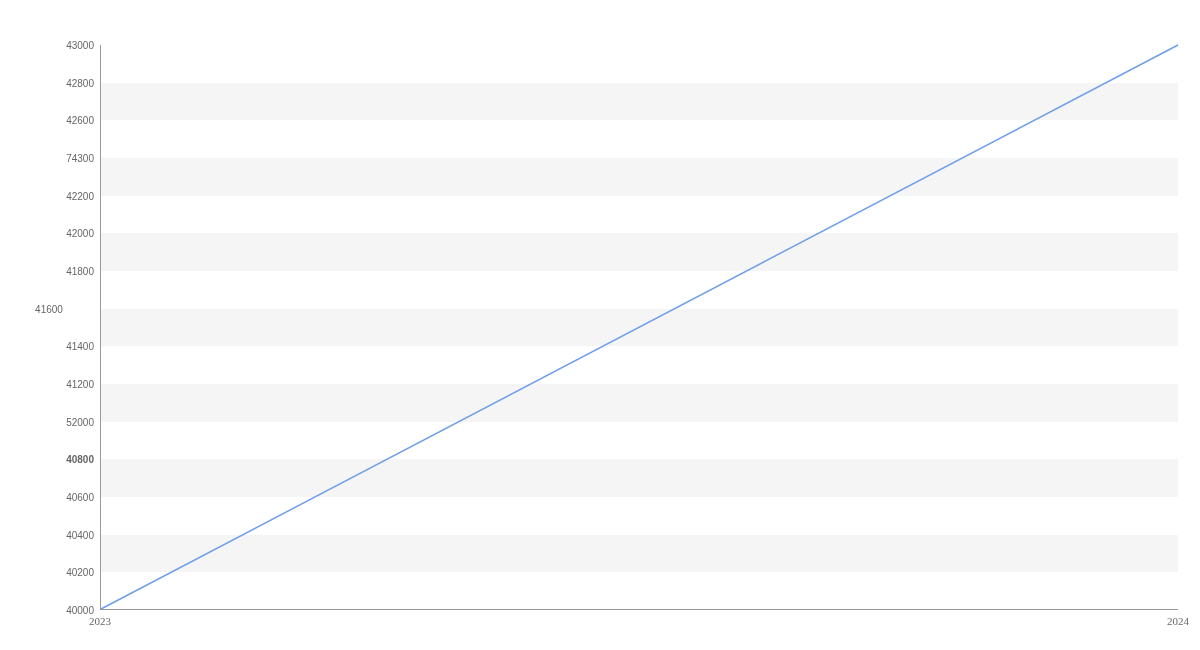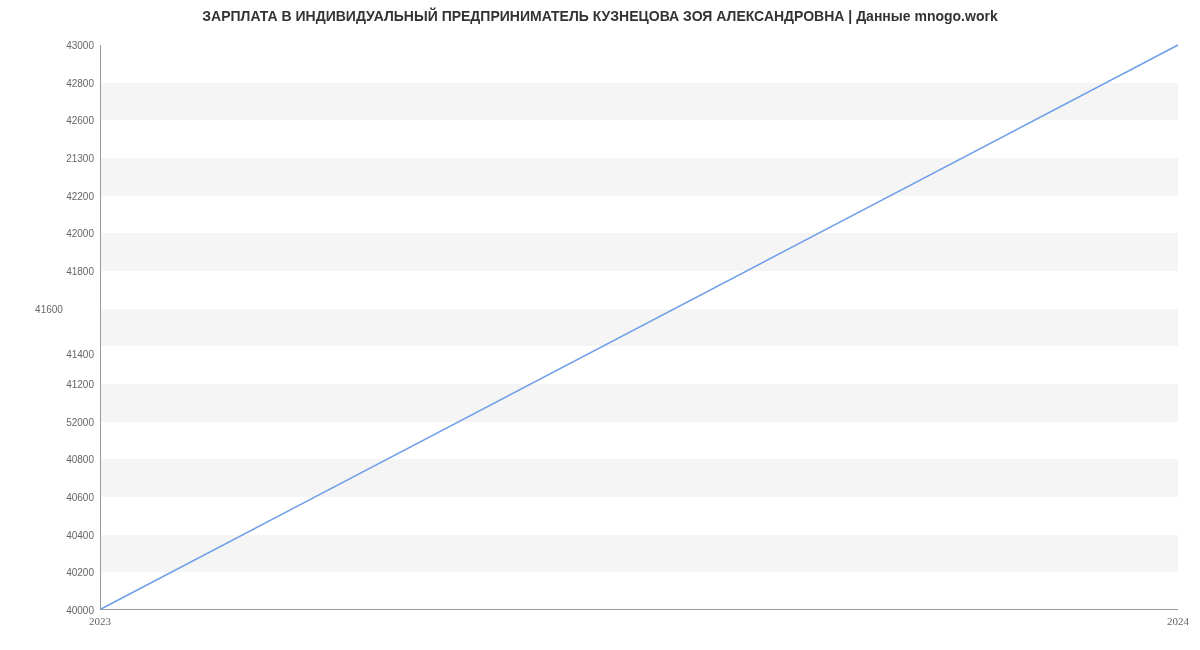--- a/index.html
+++ b/index.html
@@ -66,44 +66,43 @@
     top: 0;
     width: 100%;
     height: 100%;
     overflow: visible;
   }
 </style>
 </head>
 <body>
 
 <div class="chart-wrap">
-  <div class="title">ЗАРПЛАТА В ИНДИВИДУАЛЬНЫЙ ПРЕДПРИНИМАТЕЛЬ КУЗНЕЦОВА ЗОЯ АЛЕКСАНДРОВНА | Данные mnogo.work</div>
   <div class="plot" id="plot">
       <div class="band" style="top: 37.6667px; height: 37.6667px;"></div>
       <div class="band" style="top: 113px; height: 37.6667px;"></div>
       <div class="band" style="top: 188.333px; height: 37.6667px;"></div>
       <div class="band" style="top: 263.667px; height: 37.6667px;"></div>
       <div class="band" style="top: 339px; height: 37.6667px;"></div>
       <div class="band" style="top: 414.333px; height: 37.6667px;"></div>
       <div class="band" style="top: 489.667px; height: 37.6667px;"></div>
     <svg class="line-layer" id="line-layer" viewBox="0 0 1078 565" preserveAspectRatio="none">
         <polyline points="0,565 1078,0" fill="none" stroke="#6f9fe8" stroke-width="1.5" vector-effect="non-scaling-stroke"></polyline>
       </svg>
   </div>
 <div class="y-tick-label" style="top: 610px;">40000</div>
     <div class="y-tick-label" style="top: 572.333px;">40200</div>
     <div class="y-tick-label" style="top: 534.667px;">40400</div>
     <div class="y-tick-label" style="top: 497px; text-align: right;">40600</div>
-    <div class="y-tick-label" style="top: 459.333px;">40800</div>
+    <div class="y-tick-label" style="top: 459.333px; font-weight: bold;">40800</div>
     <div class="y-tick-label" style="top: 421.667px;">52000</div>
     <div class="y-tick-label" style="top: 384px;">41200</div>
-    <div class="y-tick-label" style="top: 346.333px; margin-top: 8px;">41400</div>
+    <div class="y-tick-label" style="top: 346.333px;">41400</div>
     <div class="y-tick-label" style="top: 308.667px; text-align: center;">41600</div>
     <div class="y-tick-label" style="top: 271px;">41800</div>
     <div class="y-tick-label" style="top: 233.333px;">42000</div>
     <div class="y-tick-label" style="top: 195.667px;">42200</div>
-    <div class="y-tick-label" style="top: 158px;">21300</div>
+    <div class="y-tick-label" style="top: 158px;">74300</div>
     <div class="y-tick-label" style="top: 120.333px;">42600</div>
     <div class="y-tick-label" style="top: 82.6667px;">42800</div>
     <div class="y-tick-label" style="top: 45px;">43000</div>
     <div class="x-tick-label" style="left: 100px;">2023</div>
     <div class="x-tick-label" style="left: 1178px;">2024</div>
   </div>
 
 </body></html>

